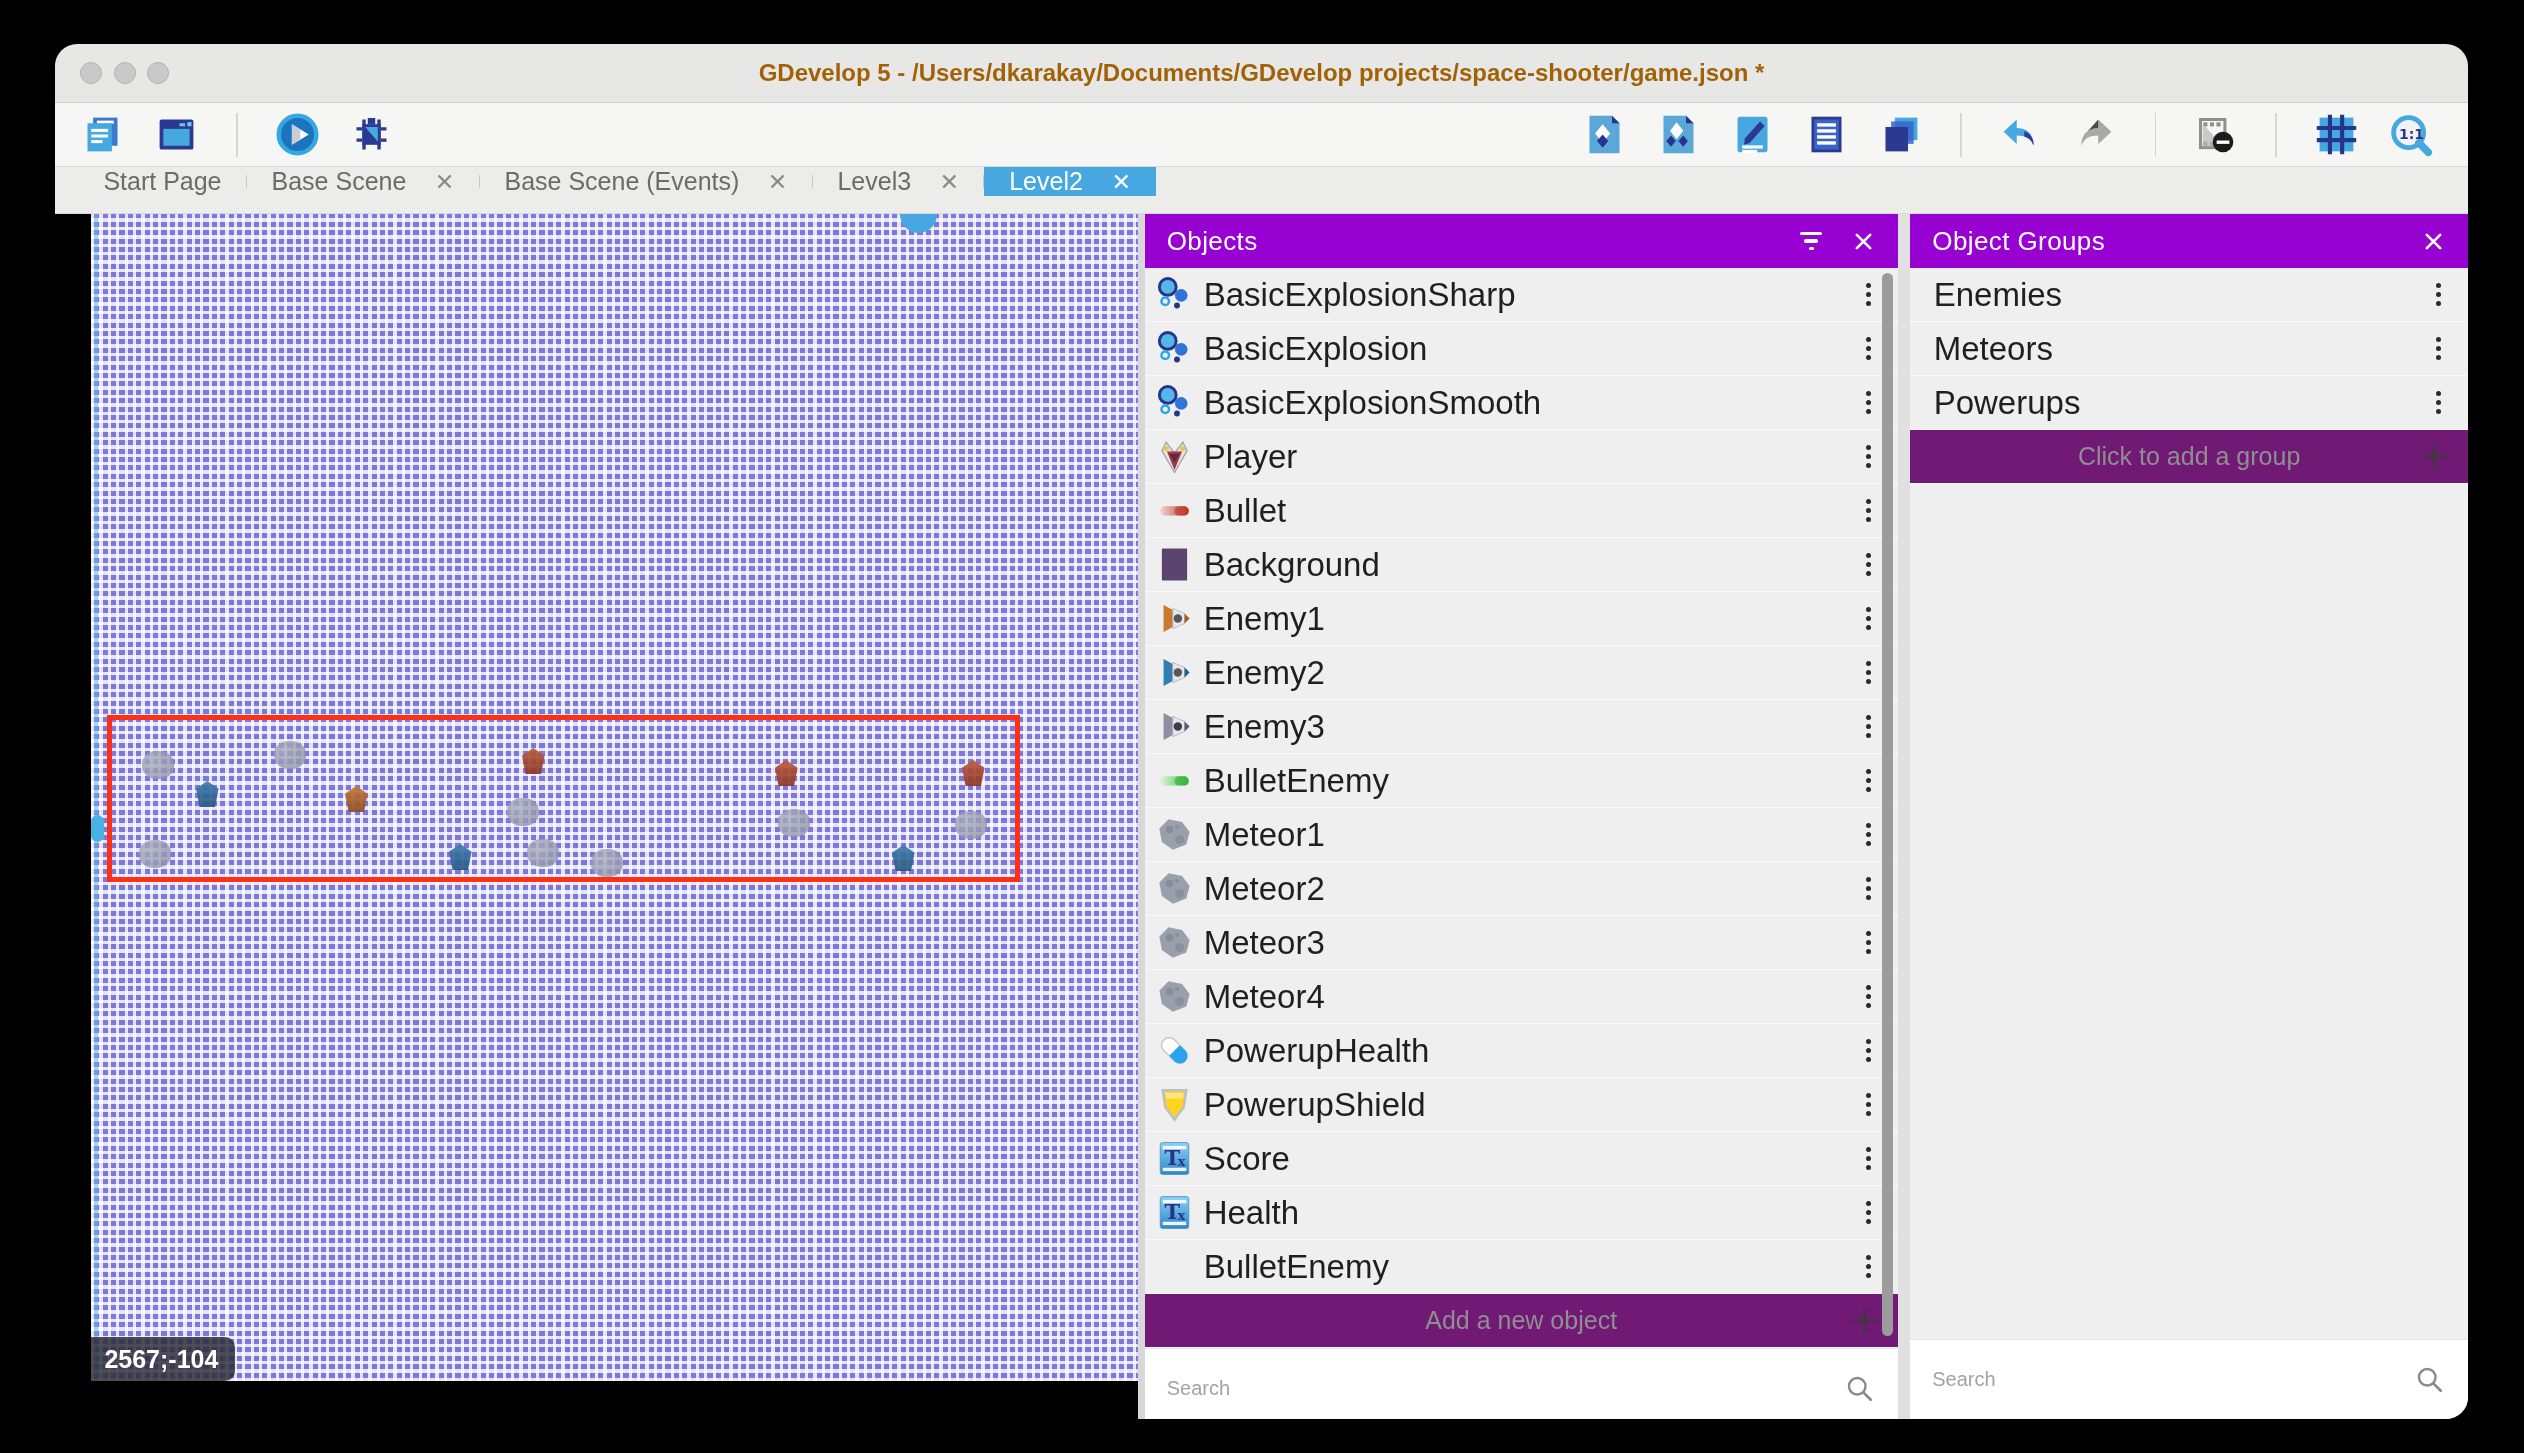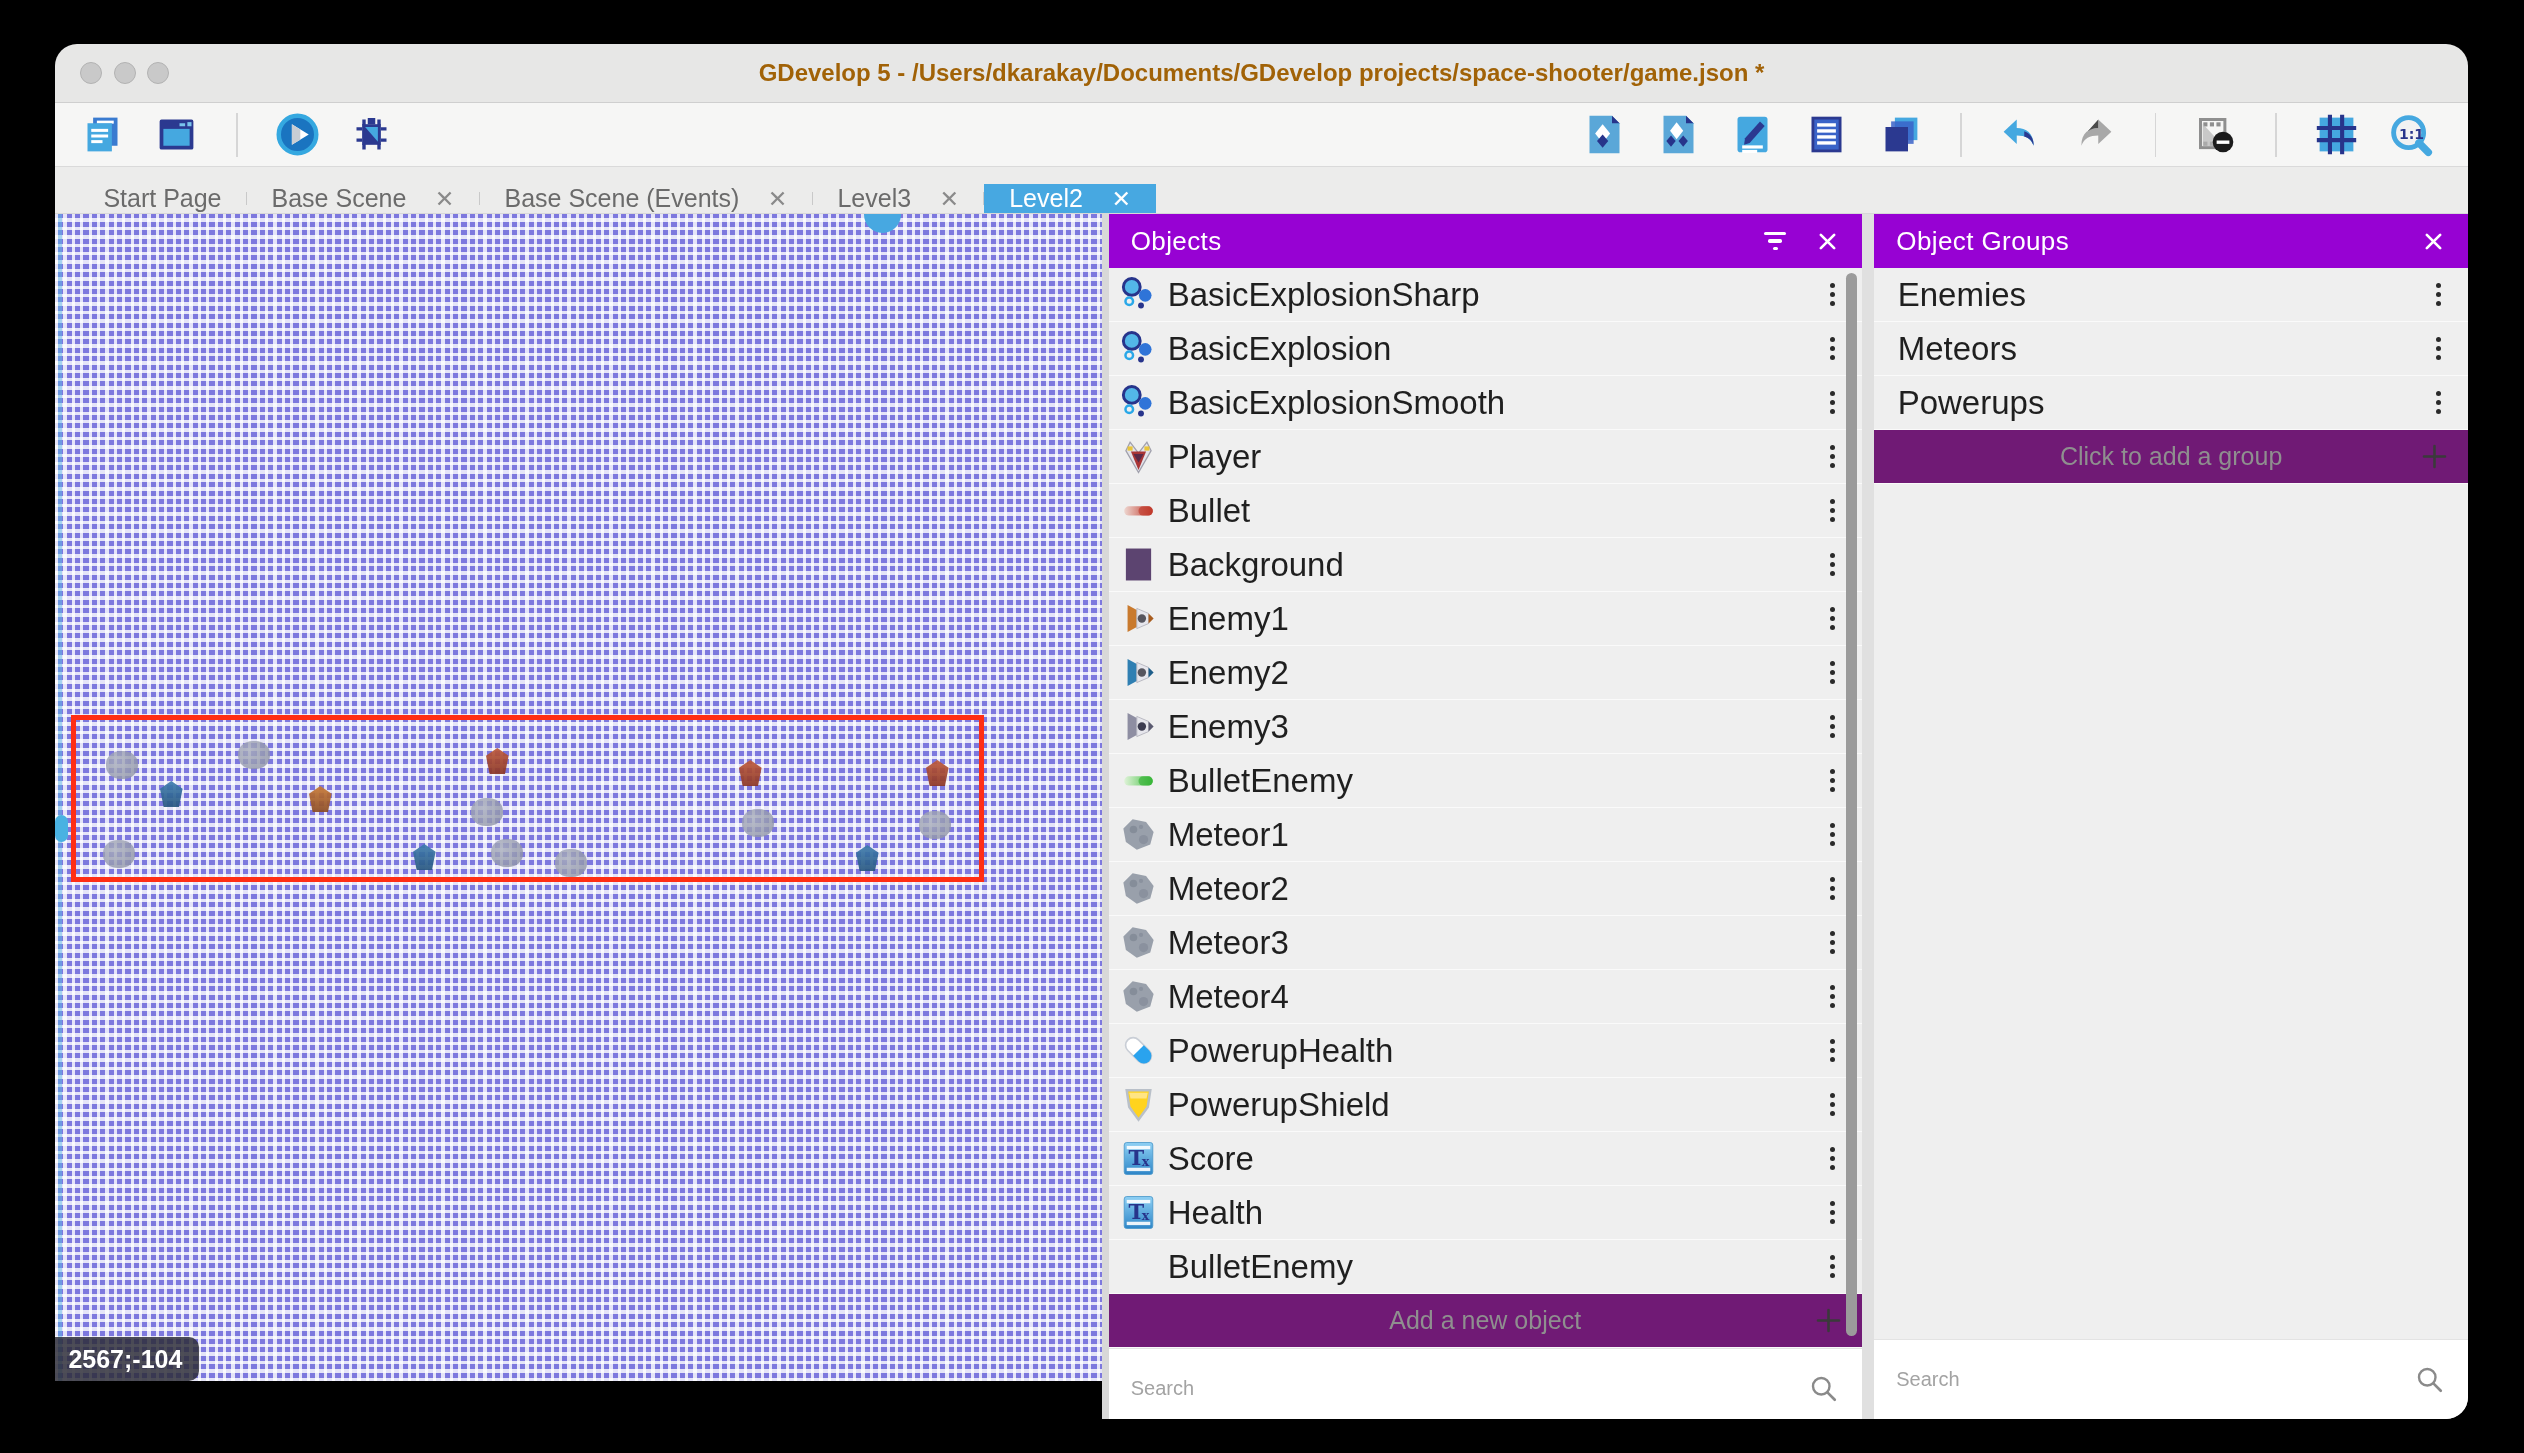--- a/index.html
+++ b/index.html
@@ -20,35 +20,35 @@
   
   .toolbar { height:64px; background:#f6f6f5; border-bottom:1.7px solid #dadada;
              display:flex; align-items:center; padding:0 33px 0 23.4px; flex:none; }
   .tb-group { display:flex; align-items:center; gap:25px; }
   .tb-right { margin-left:auto; }
   .tb-btn { width:49px; height:49px; border:none; background:transparent; padding:1.7px; cursor:pointer; }
   .tb-btn svg { width:45px; height:45px; display:block; }
   .tb-div { width:1.7px; height:44px; background:#d6d6d6; margin:0 10px; }
 
   
-  .tabbar { height:47px; background:#ececeb; display:flex; align-items:flex-end;
+  .tabbar { height:47px; background:#ececeb; display:flex; align-items:flex-start;
             padding-left:23.4px; flex:none; border-bottom:1.7px solid #d8d8d8; }
   .tab { display:flex; align-items:center; padding:0 25px; font-size:25px; color:#6b6b6b;
          cursor:pointer; position:relative; }
   .tab:not(.active)::after { content:""; position:absolute; right:0; top:8.4px; bottom:8.4px;
          width:0.8px; background:#c9c9c9; }
   .tab.active { background:#47a8e1; color:#fff; }
   .tab-close { margin-left:28.5px; font-size:23.4px; color:#8a8a8a; }
   .tab.active .tab-close { color:#fff; }
 
   
   .content { flex:1; display:flex; min-height:0; }
 
   
-  .canvas-col { width:1047px; flex:none; display:flex; flex-direction:column; background:#000; }
+  .canvas-col { width:1047px; flex:none; display:flex; flex-direction:column; background:#000;margin-left:36px; }
   .canvas { position:relative; height:1167px; flex:none; overflow:hidden;
             background-color:#7d78de;
             background-image:
               repeating-linear-gradient(0deg, rgba(255,255,255,.8) 0 3.3px, transparent 3.3px 8.4px),
               repeating-linear-gradient(90deg, rgba(255,255,255,.8) 0 3.3px, transparent 3.3px 8.4px);
             cursor:crosshair; }
   .canvas-void { flex:1; background:#000; }
   .sel-rect { position:absolute; border:5px solid #ff2e14; pointer-events:none; }
   .sprite { position:absolute; }
   .sprite.meteor { width:32px; height:28px; border-radius:46%;

